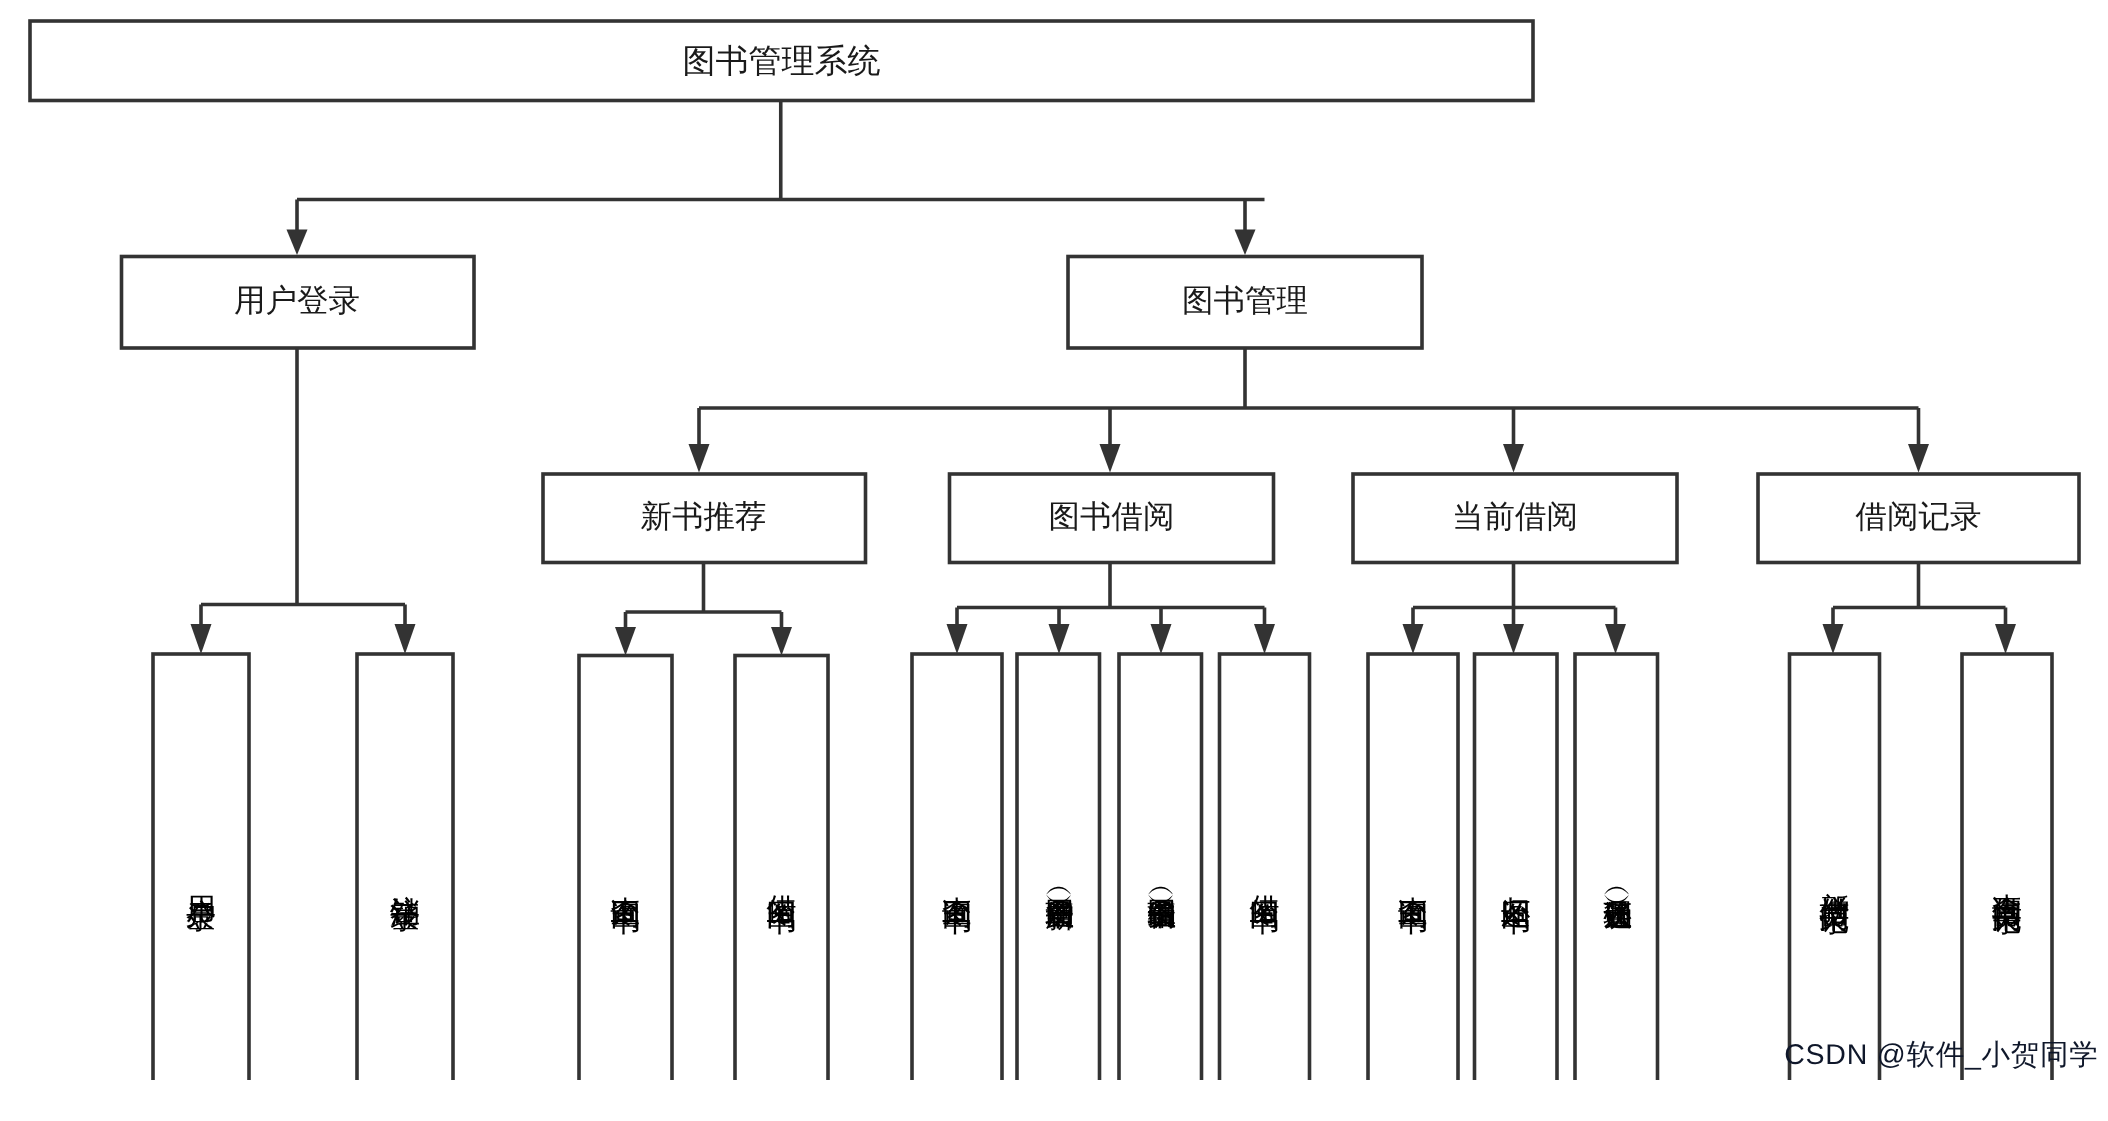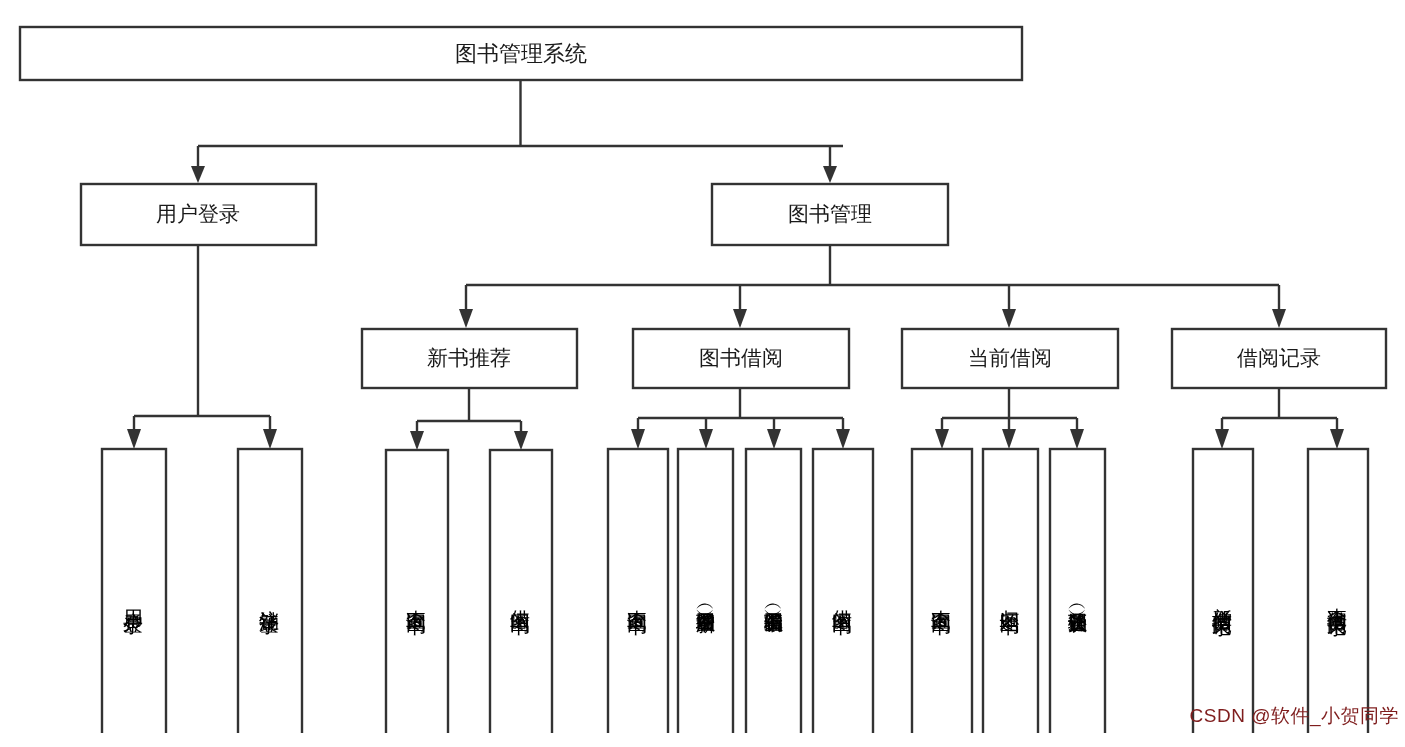--- a/index.html
+++ b/index.html
@@ -9,21 +9,20 @@
   }
   body {
     font-family: "Liberation Sans", "DejaVu Sans", sans-serif;
   }
   #stage {
     position: relative;
     width: 1405px;
     height: 720px;
     background: #ffffff;
     overflow: hidden;
-    margin-top: 13px;
   }
   #diagram {
     position: absolute;
     left: 0;
     top: 0;
     width: 1405px;
     height: 747px;
   }
   .node-box {
     fill: #ffffff;
@@ -54,21 +53,21 @@
     fill: none;
     stroke-linecap: butt;
   }
   .arrowhead { fill: #333333; }
   .watermark {
     position: absolute;
     right: 6px;
     bottom: 4px;
     font-family: "Liberation Sans", "DejaVu Sans", sans-serif;
     font-size: 19px;
-    color: #7f1d1d;
+    color: #0f172a;
     white-space: nowrap;
     letter-spacing: 0.5px;
     user-select: none;
   }
 </style>
 </head>
 <body>
 
 <div id="stage">
 

